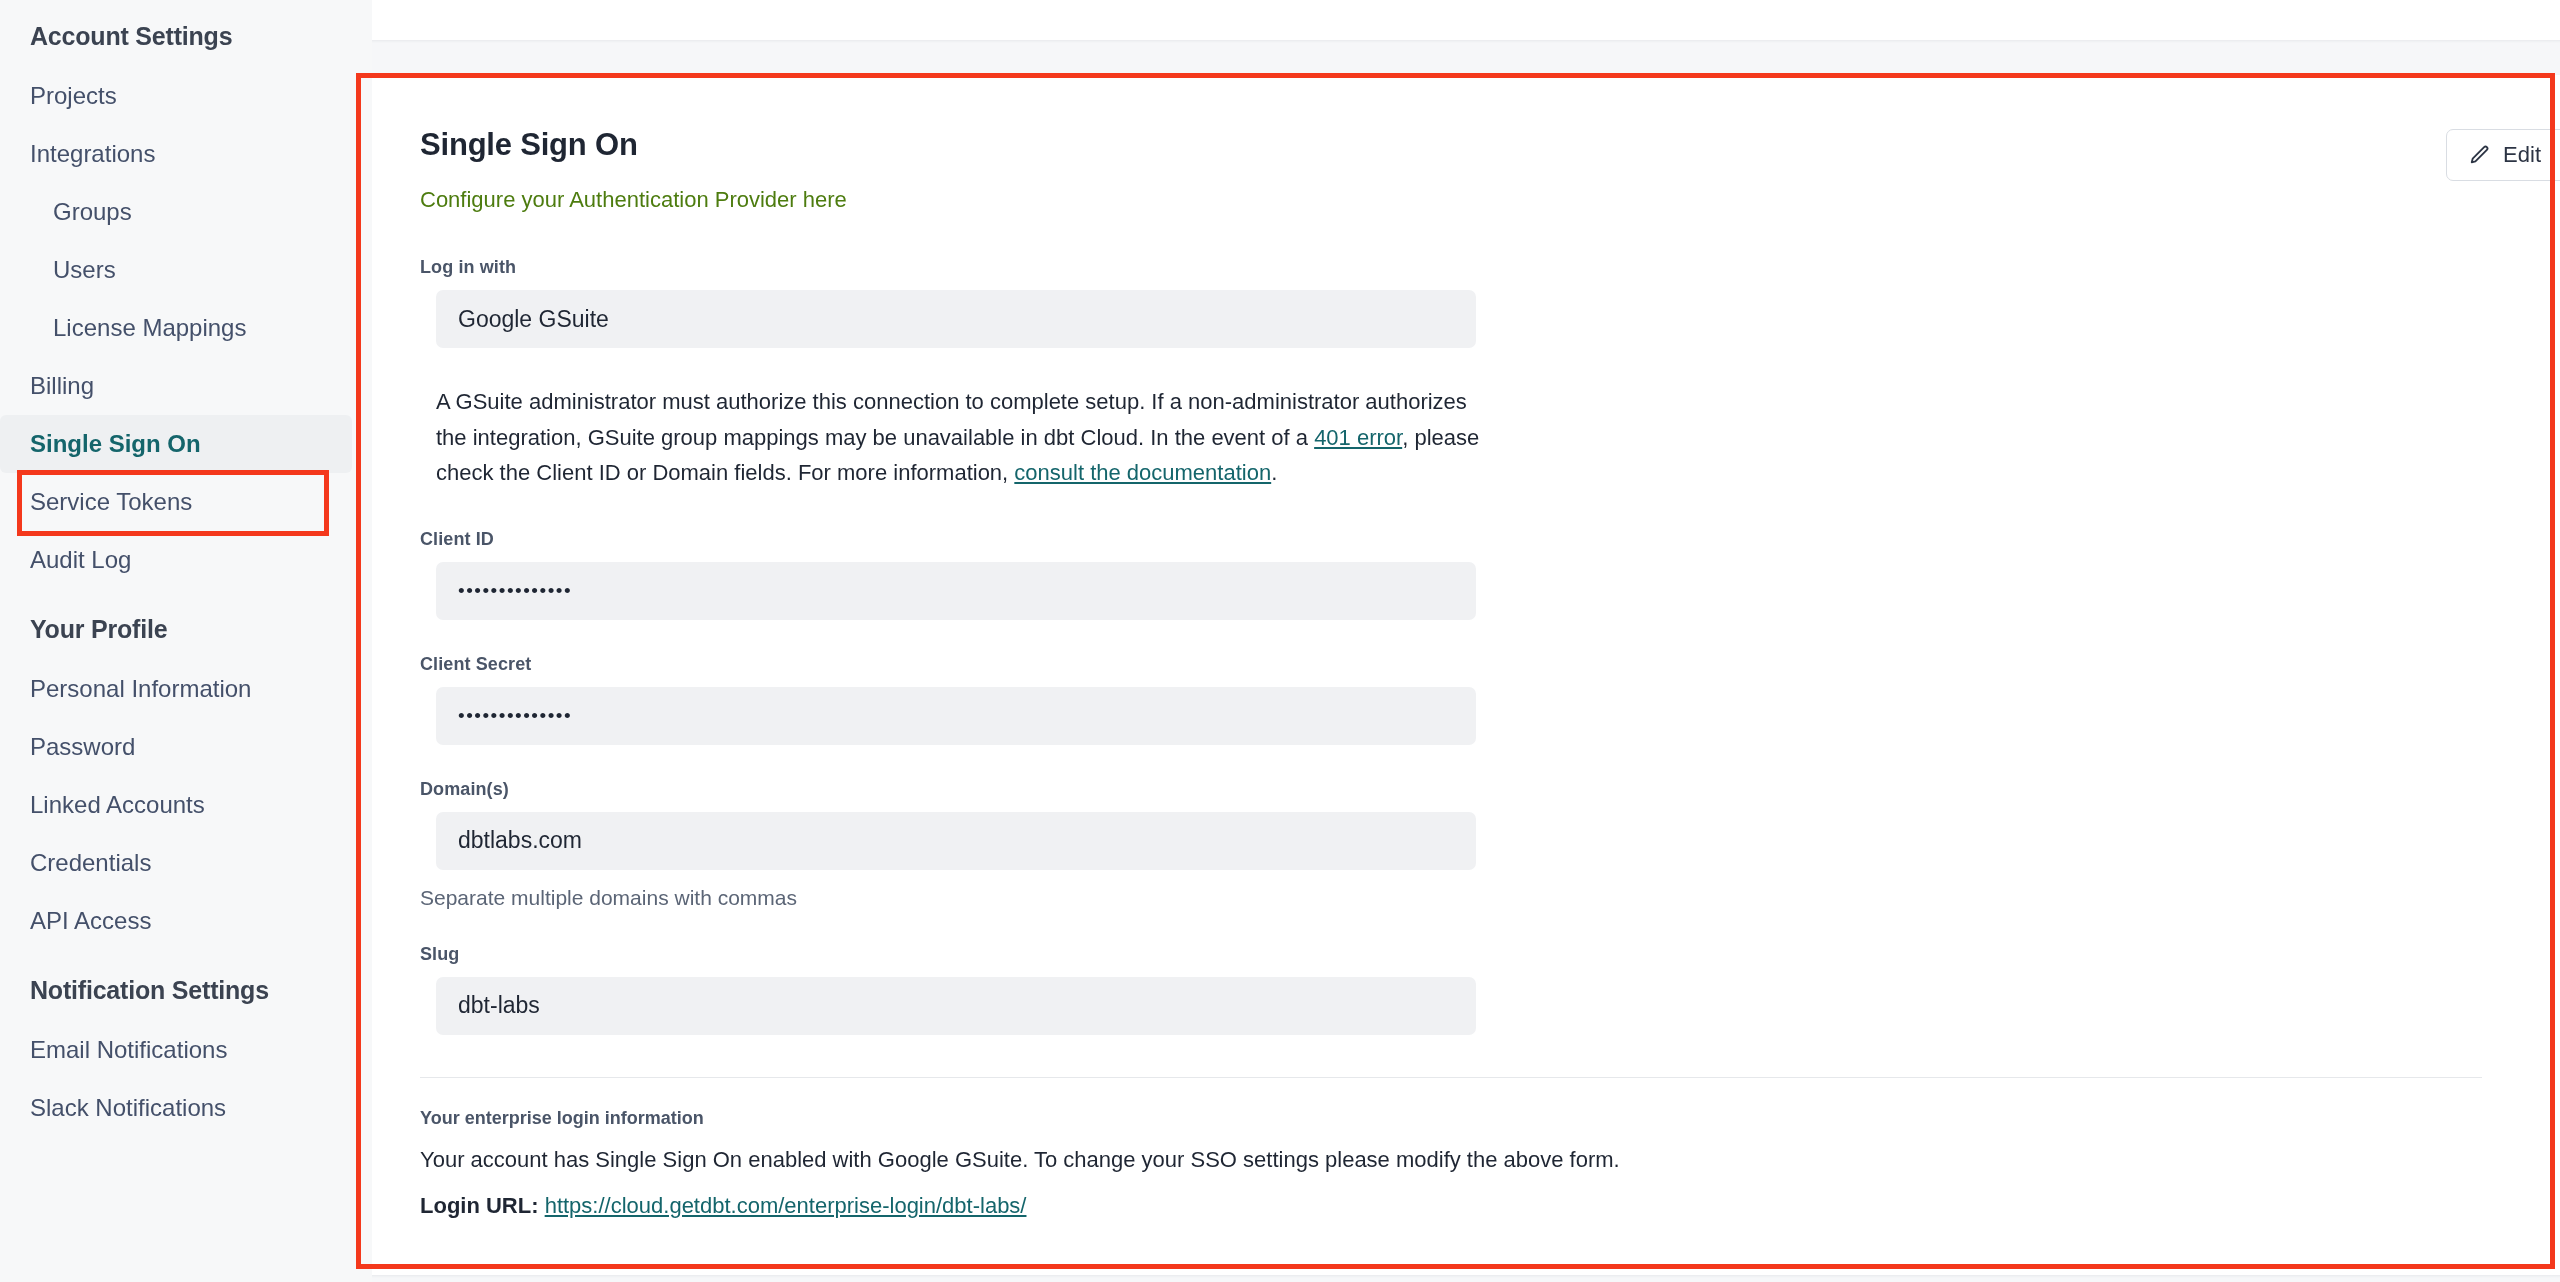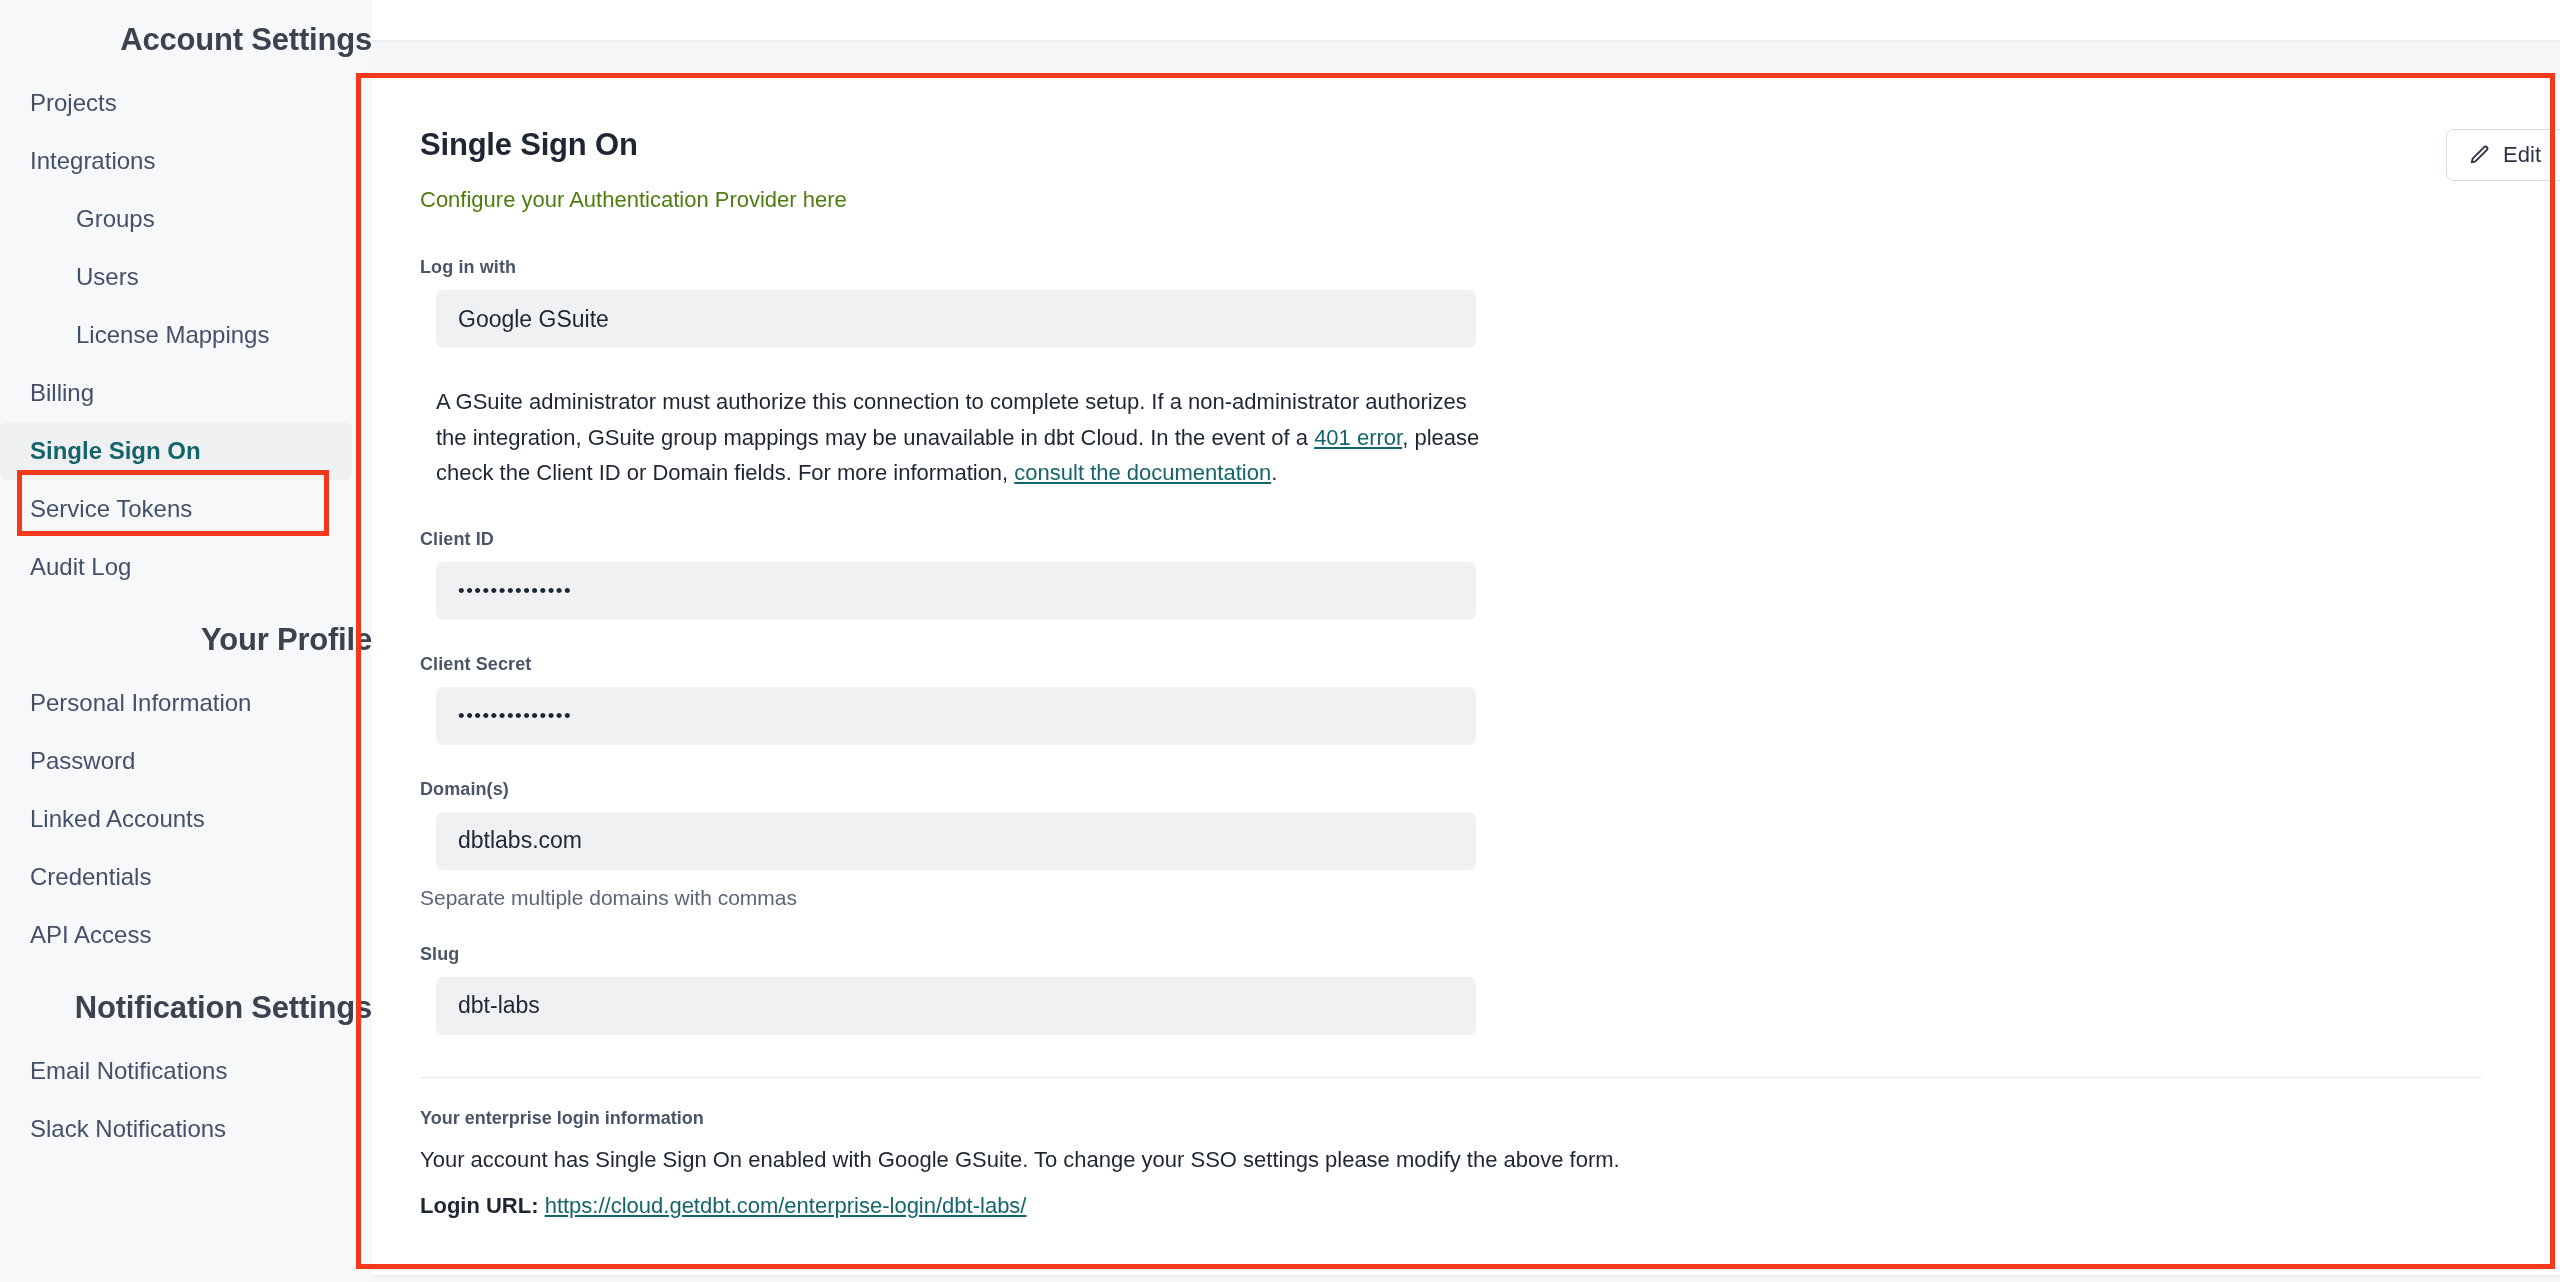--- a/index.html
+++ b/index.html
@@ -26,41 +26,40 @@
     position: absolute;
     left: 0; top: 0;
     width: 372px;
     height: 1282px;
     background: #f7f8f9;
     padding: 0;
     overflow: hidden;
   }
 
   .sb-section-title {
-    font-size: 31px;
+    font-size: 25px;
     font-weight: bold;
     color: #3b4351;
     padding: 0 0 0 30px;
     letter-spacing: -0.2px;
-    text-align: right;
   }
 
   .sb-item {
     font-size: 24px;
     color: #44506a;
     padding: 0 0 0 30px;
     height: 58px;
     display: flex;
     align-items: center;
     border-radius: 6px;
     margin: 0 20px 0 0;
     cursor: pointer;
     white-space: nowrap;
   }
-  .sb-item.sub { padding-left: 76px; }
+  .sb-item.sub { padding-left: 53px; }
   .sb-item.active {
     background: #eef0f2;
     color: #14656b;
     font-weight: bold;
   }
   .sb-item .chev {
     margin-left: auto;
     margin-right: 28px;
     display: inline-block;
     width: 22px; height: 22px;

